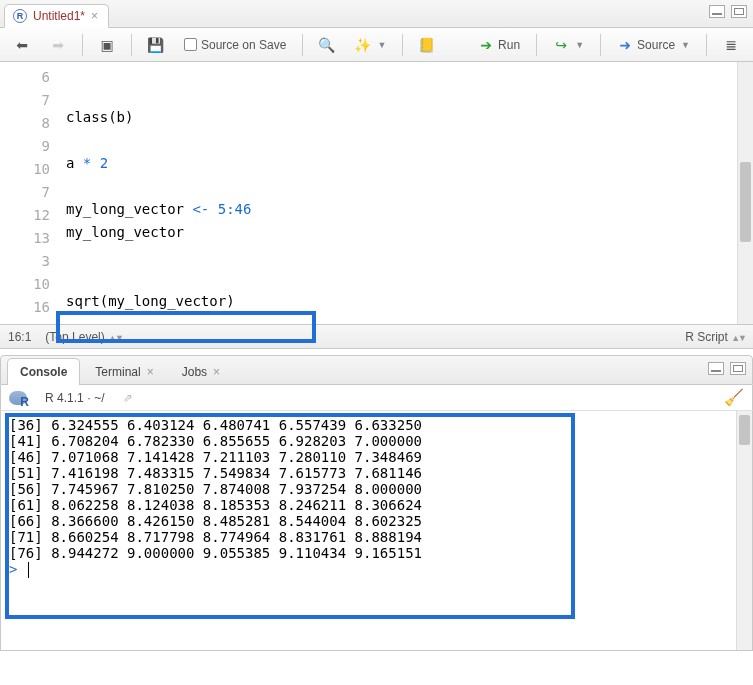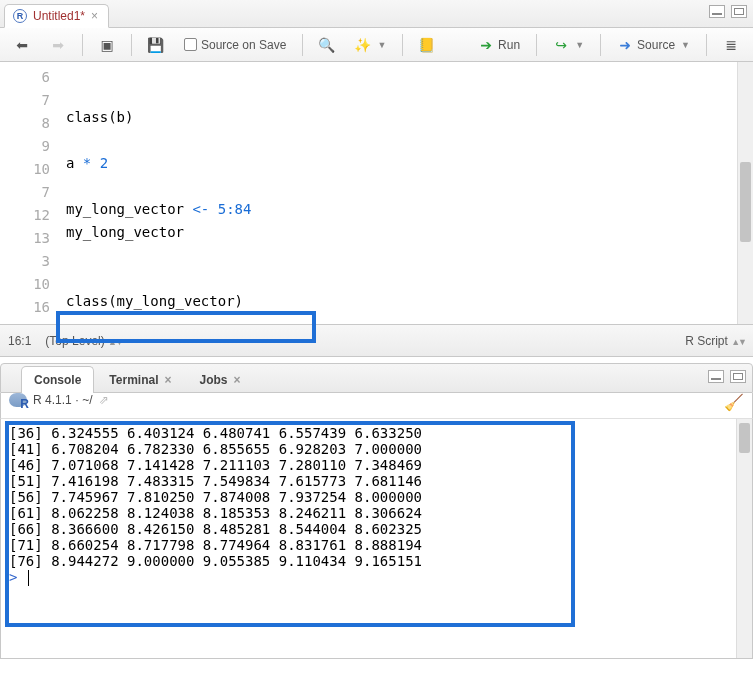--- a/index.html
+++ b/index.html
@@ -72,41 +72,41 @@
   .code-wrap { display:flex; height:262px; position:relative; background:#fff;}
   .gutter { width:60px; text-align:right; color:#aaa; padding:4px 10px 4px 0; user-select:none; }
   .gutter div, .code div { height:23px; line-height:23px; }
   .code { flex:1; padding:4px 0 4px 6px; color:#000; position:relative;margin-top:40px;}
   .kw-num{color:#1a6dd6;}
   .kw-op{color:#1a6dd6;}
   .hlbox{position:absolute; border:4px solid #1f6fd6; pointer-events:none;}
   .vscroll{width:16px;background:#f0f0f0;border-left:1px solid #ddd;position:relative;}
   .vthumb{position:absolute;left:2px;right:2px;background:#c4c4c4;border-radius:2px;}
 
-  .statusbar{display:flex;align-items:center;height:32px;border-top:1px solid #c8c8c8;background:linear-gradient(#f7f7f7,#ececec);font-size:12px;color:#555;padding:0 8px;gap:14px;}
+  .statusbar{display:flex;align-items:center;height:24px;border-top:1px solid #c8c8c8;background:linear-gradient(#f7f7f7,#ececec);font-size:12px;color:#555;padding:0 8px;gap:14px;}
   .statusbar .updn{font-size:9px;color:#999;letter-spacing:-2px;}
   .statusbar .right{margin-left:auto;}
 
   
   .lower-pane{margin-top:6px;}
   .ctab-bar{
     display:flex;align-items:flex-end;height:30px;
     background:linear-gradient(#f6f6f6,#eaeaea);
     border:1px solid #c8c8c8;border-bottom:1px solid #c8c8c8;
-    padding-left:20px;gap:2px;position:relative;border-radius:4px 4px 0 0;
-  }
-  .ctab{padding:6px 12px 6px 12px;display:flex;align-items:center;gap:6px;color:#444;border:1px solid transparent;border-bottom:none;border-radius:5px 5px 0 0;margin-bottom:-1px;font-weight:bold;}
+    padding-left:6px;gap:2px;position:relative;border-radius:4px 4px 0 0;
+  }
+  .ctab{padding:6px 12px 6px 12px;display:flex;align-items:center;gap:6px;color:#444;border:1px solid transparent;border-bottom:none;border-radius:5px 5px 0 0;margin-bottom:-1px;}
   .ctab.active{background:#fff;border-color:#c8c8c8;font-weight:bold;}
   .ctab .close{color:#999;font-size:12px;}
   .cwinbtns{position:absolute;right:6px;top:6px;display:flex;gap:6px;}
 
   .console-sub{
-    display:flex;height:26px;
+    display:flex;align-items:center;height:26px;
     border-left:1px solid #c8c8c8;border-right:1px solid #c8c8c8;border-bottom:1px solid #e0e0e0;
-    padding:0 8px;gap:6px;color:#4a4a4a;background:#fff;
+    padding:0 8px;gap:18px;color:#4a4a4a;background:#fff;
   }
   .r-logo{width:18px;height:14px;border-radius:50%/60%;background:linear-gradient(#9db7d8,#7a9cc6);position:relative;display:inline-block;}
   .r-logo::after{content:"R";position:absolute;right:-2px;bottom:-4px;font-weight:bold;color:#2b5bb0;font-size:12px;font-family:Arial;}
   .broom{margin-left:auto;color:#c9a96a;font-size:16px;}
 
   .console-body-wrap{display:flex;border:1px solid #c8c8c8;border-top:none;height:240px;background:#fff;position:relative;}
   .console-body{flex:1;padding:6px 24px 6px 8px;white-space:pre;color:#000;overflow:hidden;}
   .cursor{display:inline-block;width:1px;height:16px;background:#000;vertical-align:middle;margin-left:2px;}
   .prompt{color:#3366cc;}
 </style>
@@ -192,25 +192,25 @@
         <div>13</div>
         <div>3</div>
         <div>10</div>
         <div>16</div>
       </div>
     <div class="code" id="code">
       <div>class(b)</div>
         <div></div>
         <div>a <span class="kw-op">*</span> <span class="kw-num">2</span></div>
         <div></div>
-        <div>my_long_vector <span class="kw-op">&lt;-</span> <span class="kw-num">5</span><span class="kw-op">:</span><span class="kw-num">84</span></div>
+        <div>my_long_vector <span class="kw-op">&lt;-</span> <span class="kw-num">5</span><span class="kw-op">:</span><span class="kw-num">46</span></div>
         <div>my_long_vector</div>
         <div></div>
         <div></div>
-        <div>class(my_long_vector)</div>
+        <div>sqrt(my_long_vector)</div>
         <div></div>
         <div class="hlbox" style="left:-4px; top:209px; width:260px; height:32px;"></div>
     </div>
     <div class="vscroll">
       <div class="vthumb" style="top:100px;height:80px;"></div>
     </div>
   </div>
 
   <div class="statusbar">
     <span>16:1</span>

